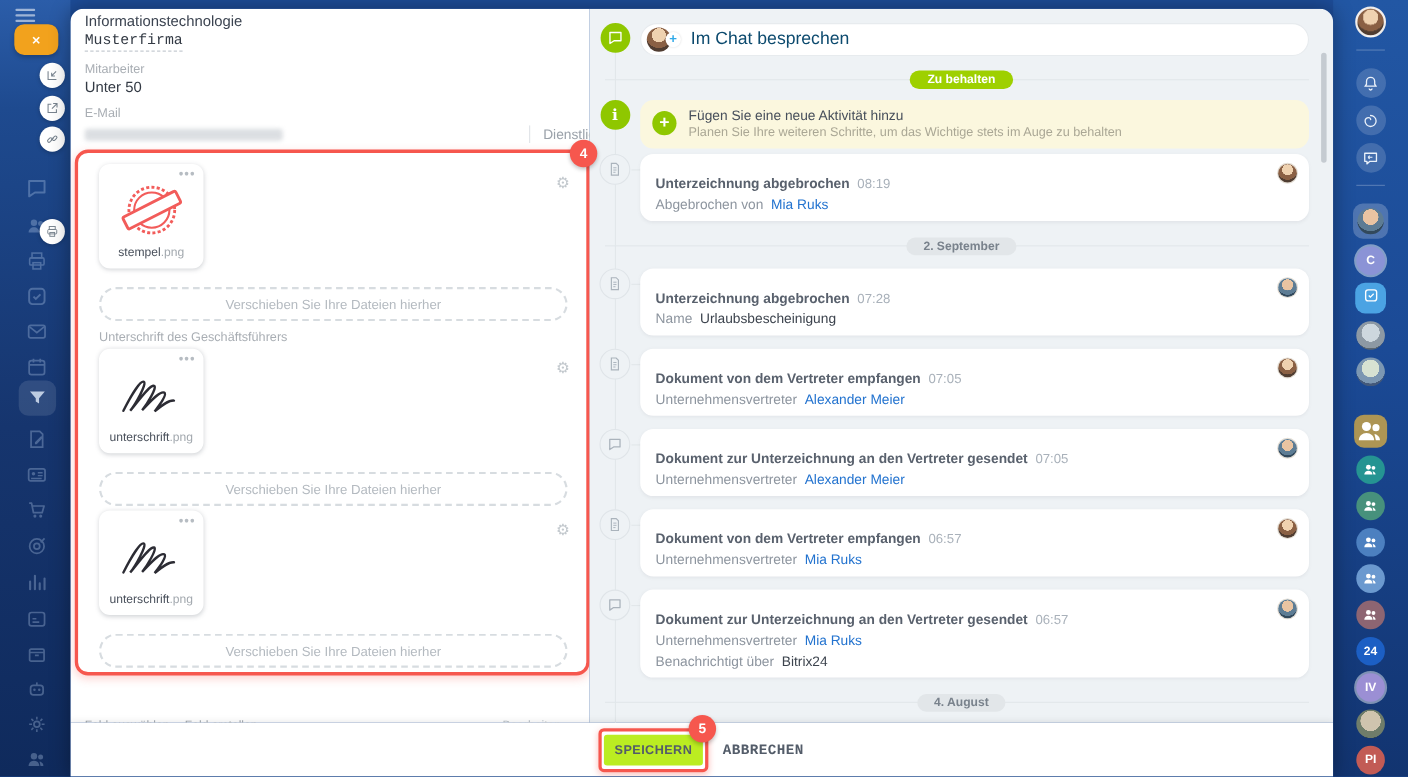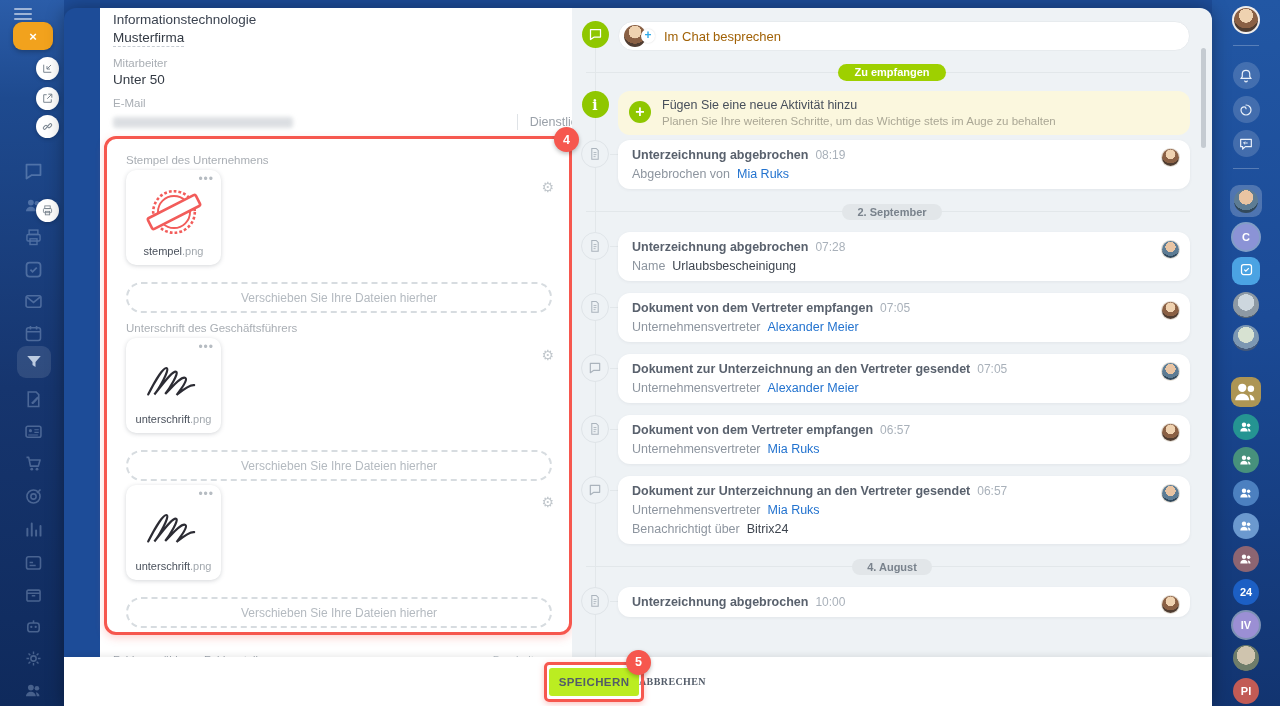--- a/index.html
+++ b/index.html
@@ -45,28 +45,28 @@
   .ringed { box-shadow:0 0 0 2px rgba(255,255,255,.45); }
   .ph1 { background:radial-gradient(circle at 50% 32%, #efd2b0 0 34%, #8a6044 35% 62%, #503d31 63%); }
   .ph2 { background:radial-gradient(circle at 50% 35%, #e9c4a2 0 36%, #5d7c94 37% 64%, #32495c 65%); }
   .ph3 { background:radial-gradient(circle at 50% 40%, #cdd7de 0 40%, #8d99a4 41% 70%, #5c6770 71%); }
   .ph4 { background:radial-gradient(circle at 50% 38%, #d7e2d2 0 38%, #7c97b2 39% 66%, #44597a 67%); }
 
   
   .slideover { position:absolute; left:64px; top:8px; right:68px; bottom:0; z-index:4;
     border-radius:12px 12px 0 0; overflow:hidden; display:flex; flex-direction:column;
     box-shadow:0 0 18px rgba(0,0,0,.35); }
-  .so-body { flex:1 1 auto; display:flex; min-height:0;margin-left:36px; }
+  .so-body { flex:1 1 auto; display:flex; min-height:0; }
 
   
   .form-panel { width:472px; flex:0 0 472px; background:#fff; position:relative; padding:4px 0 0 13px; overflow:visible; }
   .f-title { font-size:13.5px; color:#3b4350; }
   .f-label { margin-top:10px; font-size:11.5px; color:#a9aeb4; }
   .f-value { margin-top:3px; font-size:13.5px; color:#333a44; }
-  .f-value.dotted { display:inline-block; border-bottom:1px dashed #c6ccd2; padding-bottom:1px; }
+  .f-value.dotted { display:inline-block; border-bottom:1px dashed #c6ccd2; padding-bottom:1px;font-family:Liberation Mono, monospace; }
   .email-row { display:flex; align-items:center; margin-top:5px; width:497px; padding-right:26px; }
   .email-blur { width:180px; height:11px; border-radius:3px; background:#b9bfc6; opacity:.5; filter:blur(2px); }
   .email-type { margin-left:auto; font-size:12.5px; color:#9aa1a9; border-left:1px solid #dfe3e7; padding-left:12px; line-height:16px; }
 
   .hl-box { position:relative; margin:6px 2px 0 -9px; width:468px; border:3px solid #f6574e; border-radius:12px;
     padding:6px 13px 4px 19px; background:#fff; box-shadow:0 3px 8px rgba(246,87,78,.25); }
   .hl-badge { position:absolute; right:-10px; top:-12px; width:25px; height:25px; border-radius:50%;
     background:#f6574e; color:#fff; font-size:12.5px; font-weight:700; display:flex; align-items:center;
     justify-content:center; box-shadow:0 2px 4px rgba(0,0,0,.25); z-index:5; }
   .up-label { font-size:11.5px; color:#a9aeb4; margin-top:9px; }
@@ -94,21 +94,21 @@
   .gr-circle { width:27px; height:27px; border-radius:50%; background:#8fc700; color:#fff;
     display:flex; align-items:center; justify-content:center; }
   .gr-circle svg { width:15px; height:15px; }
   .gr-circle .i { font-size:14px; font-weight:700; font-family:"DejaVu Serif", serif; }
   .chat-row { margin-top:13px; }
   .chat-input { flex:1; margin-right:22px; height:30px; background:#fff; border:1px solid #e7ebee;
     border-radius:16px; display:flex; align-items:center; padding:0 12px 0 5px; }
   .ci-avatar { width:22px; height:22px; border-radius:50%; position:relative; flex:0 0 22px; }
   .ci-plus { position:absolute; right:-9px; top:4px; width:14px; height:14px; border-radius:50%; background:#fff;
     color:#2fa9e8; font-size:12px; font-weight:700; line-height:13px; text-align:center; box-shadow:0 0 2px rgba(0,0,0,.15); }
-  .ci-text { margin-left:18px; font-size:13px; color:#a16207; }
+  .ci-text { margin-left:18px; font-size:16px; color:#0c4a6e; }
   .pill-row { position:relative; margin-top:14px; height:17px; display:flex; justify-content:center; align-items:center; }
   .pill-row .hline { position:absolute; left:14px; right:22px; top:8px; height:1px; background:#e2e7ea; }
   .datepill { position:relative; background:#e2e6e9; border-radius:12px; padding:2px 15px; font-size:11px;
     font-weight:700; color:#79828c; z-index:1; }
   .todo-row { margin-top:13px; height:17px; display:flex; justify-content:center; position:relative; }
   .todo-row .hline { position:absolute; left:14px; right:22px; top:8px; height:1px; background:#e2e7ea; }
   .todopill { position:relative; background:#9ed000; color:#fff; border-radius:12px; padding:2px 16px 3px;
     font-size:11px; font-weight:700; z-index:1; }
   .filterbtn { position:absolute; right:22px; top:-1px; background:#fff; border-radius:13px; padding:4px 12px 4px 10px;
     display:flex; align-items:center; font-size:10px; font-weight:700; letter-spacing:.6px; color:#9aa2ab; z-index:2; }
@@ -116,21 +116,21 @@
   .hint-row { margin-top:10px; }
   .hint-card { flex:1; margin-right:22px; background:#fbf7de; border-radius:12px; padding:7px 14px 8px 44px; position:relative; min-height:42px; }
   .hint-plus { position:absolute; left:11px; top:10px; width:22px; height:22px; border-radius:50%; background:#8fc700;
     color:#fff; font-size:16px; font-weight:700; line-height:21px; text-align:center; }
   .hint-title { font-size:12.5px; color:#474f5b; font-weight:500; }
   .hint-sub { margin-top:3px; font-size:11.5px; color:#aaa795; }
   .e-ico { width:28px; height:28px; border-radius:50%; border:1px solid #dfe4e8; background:#eef2f5;
     color:#aab3bc; display:flex; align-items:center; justify-content:center; position:relative; }
   .e-ico svg { width:14px; height:14px; }
   .e-ico:after { content:""; position:absolute; left:28px; top:13px; width:10px; height:1px; background:#e2e7ea; }
-  .entry-card { flex:1; margin-right:22px; background:#fff; border-radius:12px; padding:8px 40px 8px 14px;
+  .entry-card { flex:1; margin-right:22px; background:#fff; border-radius:12px; padding:20px 40px 8px 14px;
     box-shadow:0 1px 3px rgba(83,92,105,.08); position:relative; }
   .e-titlerow { display:flex; align-items:baseline; }
   .e-title { font-size:12.5px; font-weight:700; color:#59616d; }
   .e-time { margin-left:7px; font-size:12px; color:#a9b1ba; }
   .e-row { margin-top:5px; font-size:12.5px; color:#8d959f; }
   .e-row .val { margin-left:7px; color:#3d444e; }
   .e-row .val.link { color:#2373cf; }
   .e-avatar { position:absolute; right:11px; top:9px; width:17px; height:17px; border-radius:50%;
     box-shadow:0 0 0 1px #e4ded4; }
   .mt5{margin-top:5px}
@@ -139,22 +139,22 @@
   .footerbar { flex:0 0 49px; background:#fff; box-shadow:0 -2px 6px rgba(0,0,0,.08); position:relative; z-index:8;
     display:flex; align-items:center; padding-left:485px; }
   .save-wrap { position:relative; }
   .save-outline { position:absolute; inset:-6px -5px; border:3px solid #f6574e; border-radius:5px;
     box-shadow:0 2px 6px rgba(246,87,78,.35); pointer-events:none; }
   .save-btn { width:90px; height:28px; background:#bbed21; border:none; border-radius:3px; font-size:11.5px;
     font-weight:700; letter-spacing:.4px; color:#535c69; font-family:"Liberation Sans",sans-serif; }
   .save-badge { position:absolute; right:-12px; top:-18px; width:25px; height:25px; border-radius:50%;
     background:#f6574e; color:#fff; font-size:12.5px; font-weight:700; display:flex; align-items:center;
     justify-content:center; box-shadow:0 2px 4px rgba(0,0,0,.25); }
-  .cancel-btn { background:none; border:none; font-size:10px; font-weight:700;
-    letter-spacing:.4px; color:#535c69; font-family:Liberation Serif, serif; }
+  .cancel-btn { margin-left:18px; background:none; border:none; font-size:13px; font-weight:700;
+    letter-spacing:.4px; color:#535c69; font-family:Liberation Mono, monospace; }
 </style>
 </head>
 <body>
 
 <div class="lsb">
   <div class="burger">
       <i></i>
       <i></i>
       <i></i>
     </div>
@@ -443,21 +443,20 @@
       <div class="f-label">E-Mail</div>
       <div class="email-row">
         <div class="email-blur"></div>
         <div class="email-type">Dienstlich</div>
       </div>
 
       <div class="hl-box">
         <div class="hl-badge">4</div>
         <div id="upload-sections">
   <div>
-    <div class="up-label">Stempel des Unternehmens</div>
     <div class="up-rowtop">
       <div class="file-card">
         <div class="file-dots">•••</div>
         <div class="file-art">
                     <svg viewBox="0 0 64 60">
                       <circle cx="32" cy="30" r="24" fill="none" stroke="#f25c5a" stroke-width="3" stroke-dasharray="3.2 2.4"></circle>
                       <circle cx="32" cy="30" r="18.5" fill="none" stroke="#f25c5a" stroke-width="2.2"></circle>
                       <g transform="rotate(-27 32 30)">
                         <rect x="1" y="23" width="62" height="14" rx="2" fill="#fff" stroke="#f25c5a" stroke-width="3"></rect>
                       </g>
@@ -525,21 +524,21 @@
         <div class="chat-input">
           <div class="ci-avatar ph1">
             <div class="ci-plus">+</div>
           </div>
           <div class="ci-text">Im Chat besprechen</div>
         </div>
       </div>
 
       <div class="todo-row">
         <div class="hline"></div>
-        <div class="todopill">Zu empfangen</div>
+        <div class="todopill">Zu behalten</div>
       </div>
 
       <div class="tl-row hint-row">
         <div class="icon-col">
             <div class="gr-circle">
               <span class="i">i</span>
             </div>
           </div>
         <div class="hint-card">
           <div class="hint-plus">+</div>

